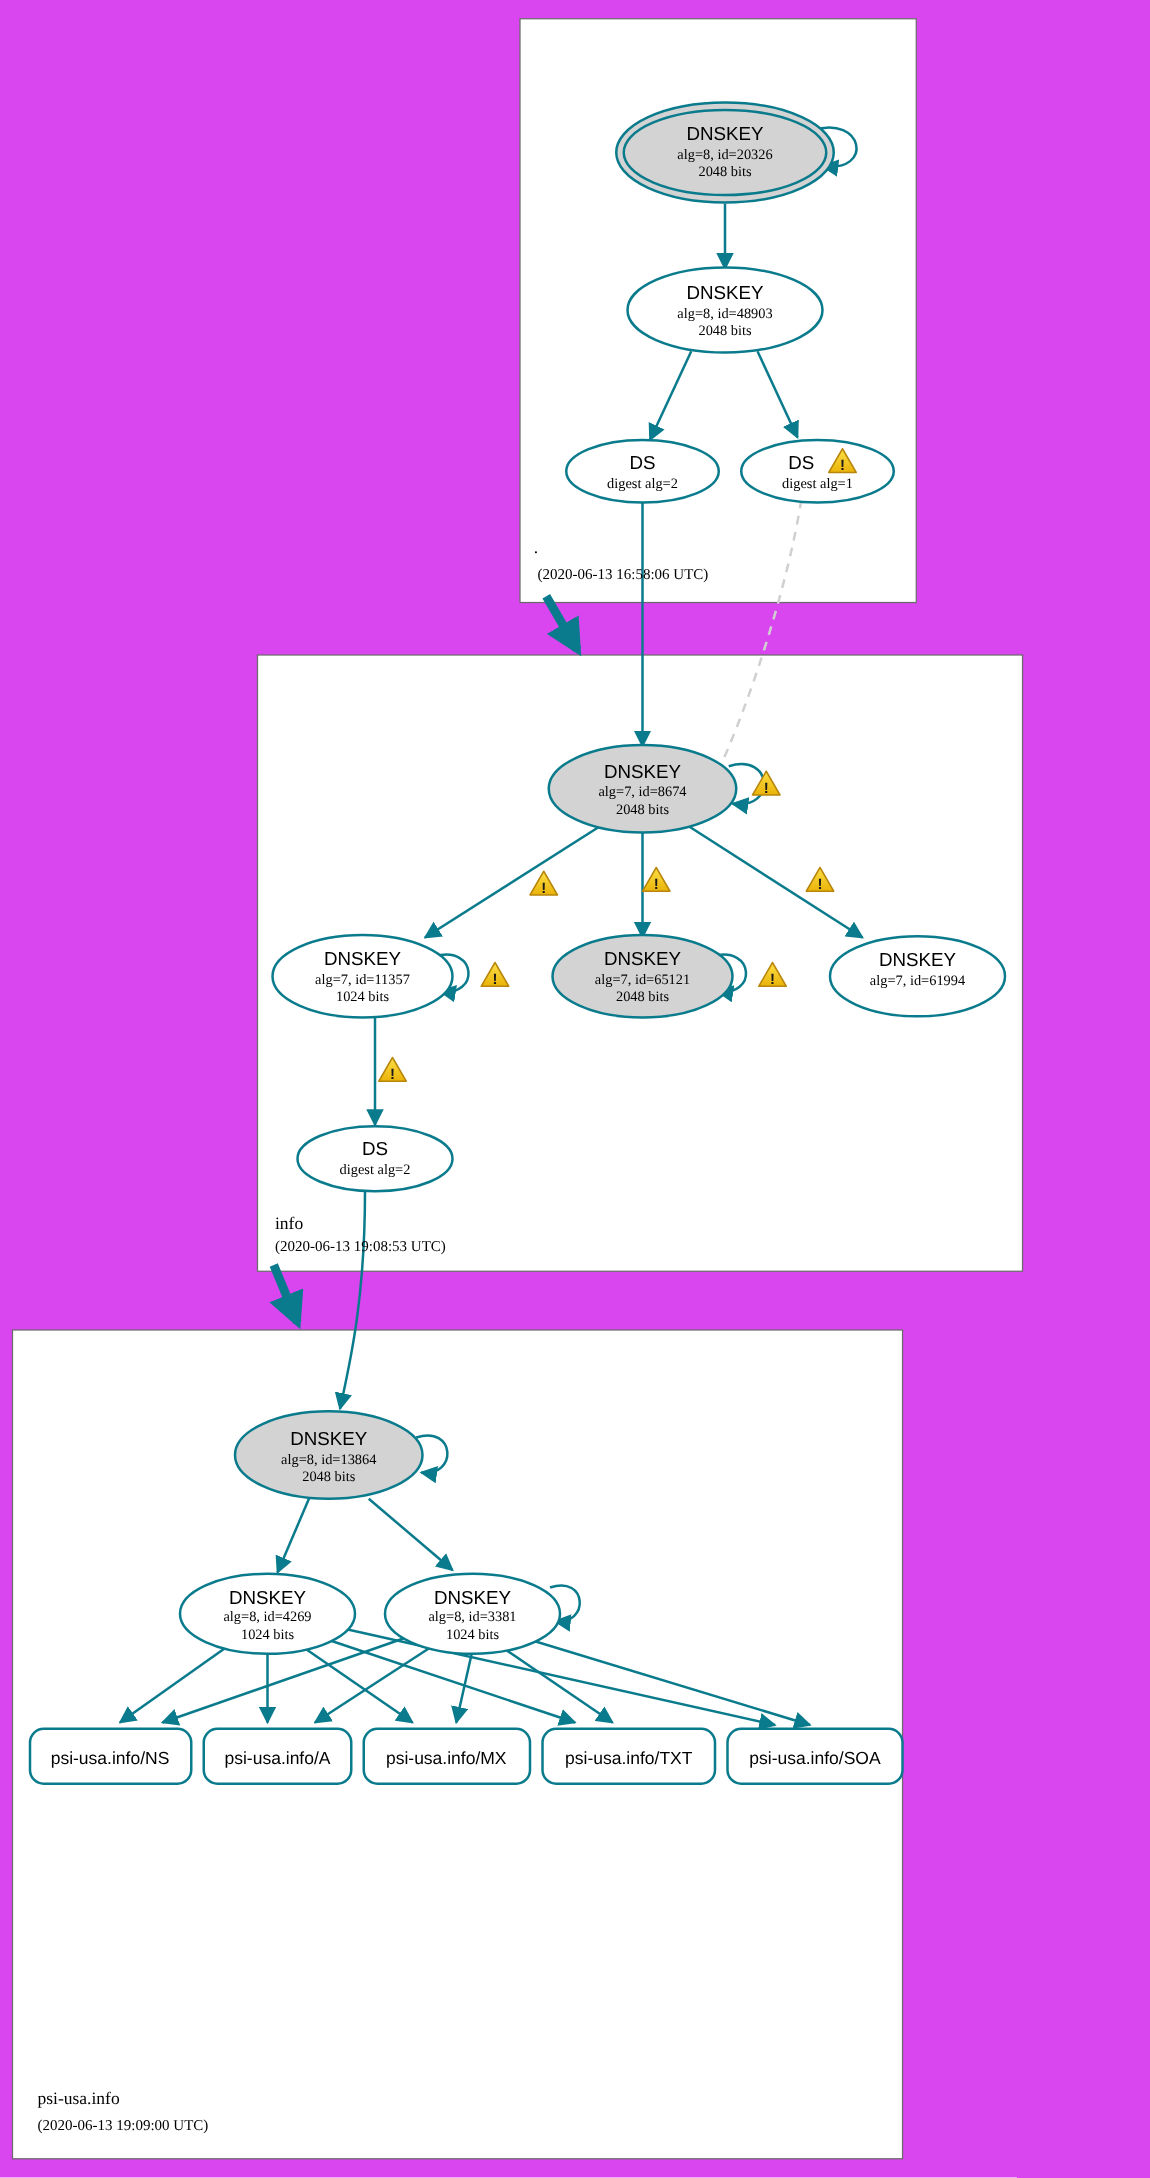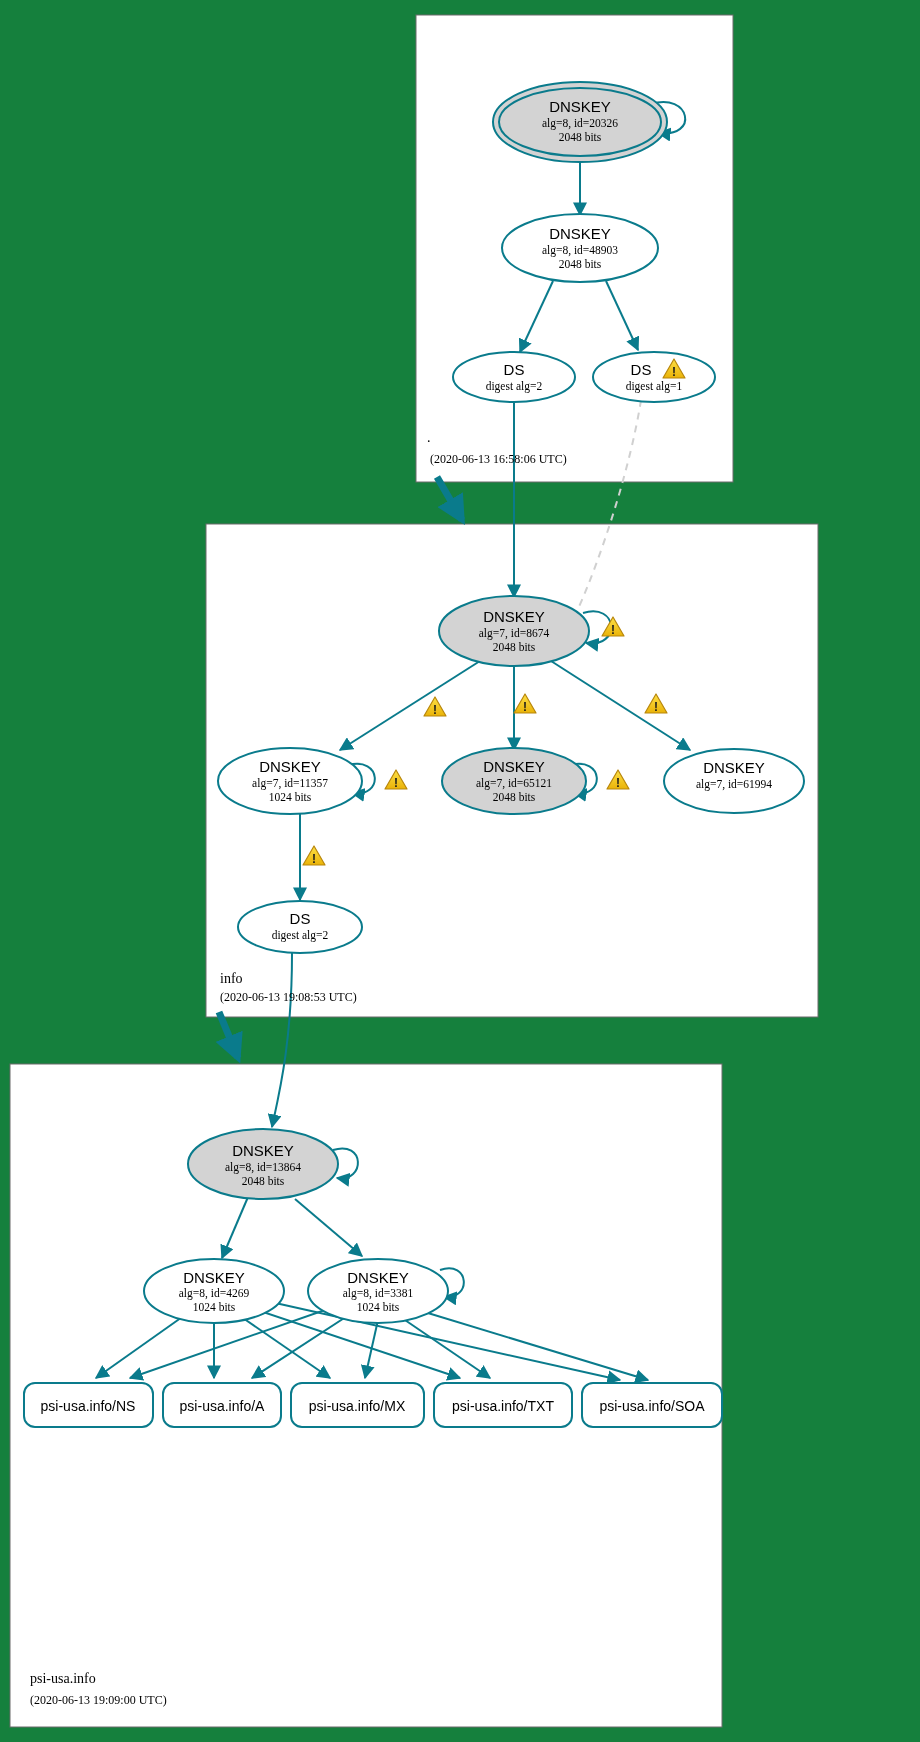--- a/index.html
+++ b/index.html
@@ -1,17 +1,17 @@
 <!DOCTYPE html>
 <html><head>
 <meta charset="utf-8">
 <style>
   html,body{margin:0;padding:0;background:#ffffff;}
   body{font-family:"Liberation Serif",serif;}
-  #stage{position:relative;width:920px;height:1742px;overflow:hidden;background:#15803d;}
+  #stage{position:relative;width:920px;height:1742px;overflow:hidden;background:#d946ef;}
   svg#graph{position:absolute;left:0;top:0;width:920px;height:1742px;}
 
   .zone-box{fill:#ffffff;stroke:#6b6b6b;stroke-width:1;}
   .edge{fill:none;stroke:#0a7b8c;stroke-width:2;}
   .edge-thick{fill:none;stroke:#0a7b8c;stroke-width:7;}
   .edge-dashed{fill:none;stroke:#d0d0d0;stroke-width:2;stroke-dasharray:7,6;}
   .node-ell{stroke:#0a7b8c;stroke-width:2;}
   .fill-white{fill:#ffffff;}
   .fill-grey{fill:#d3d3d3;}
   .rrset-box{fill:#ffffff;stroke:#0a7b8c;stroke-width:2;}

